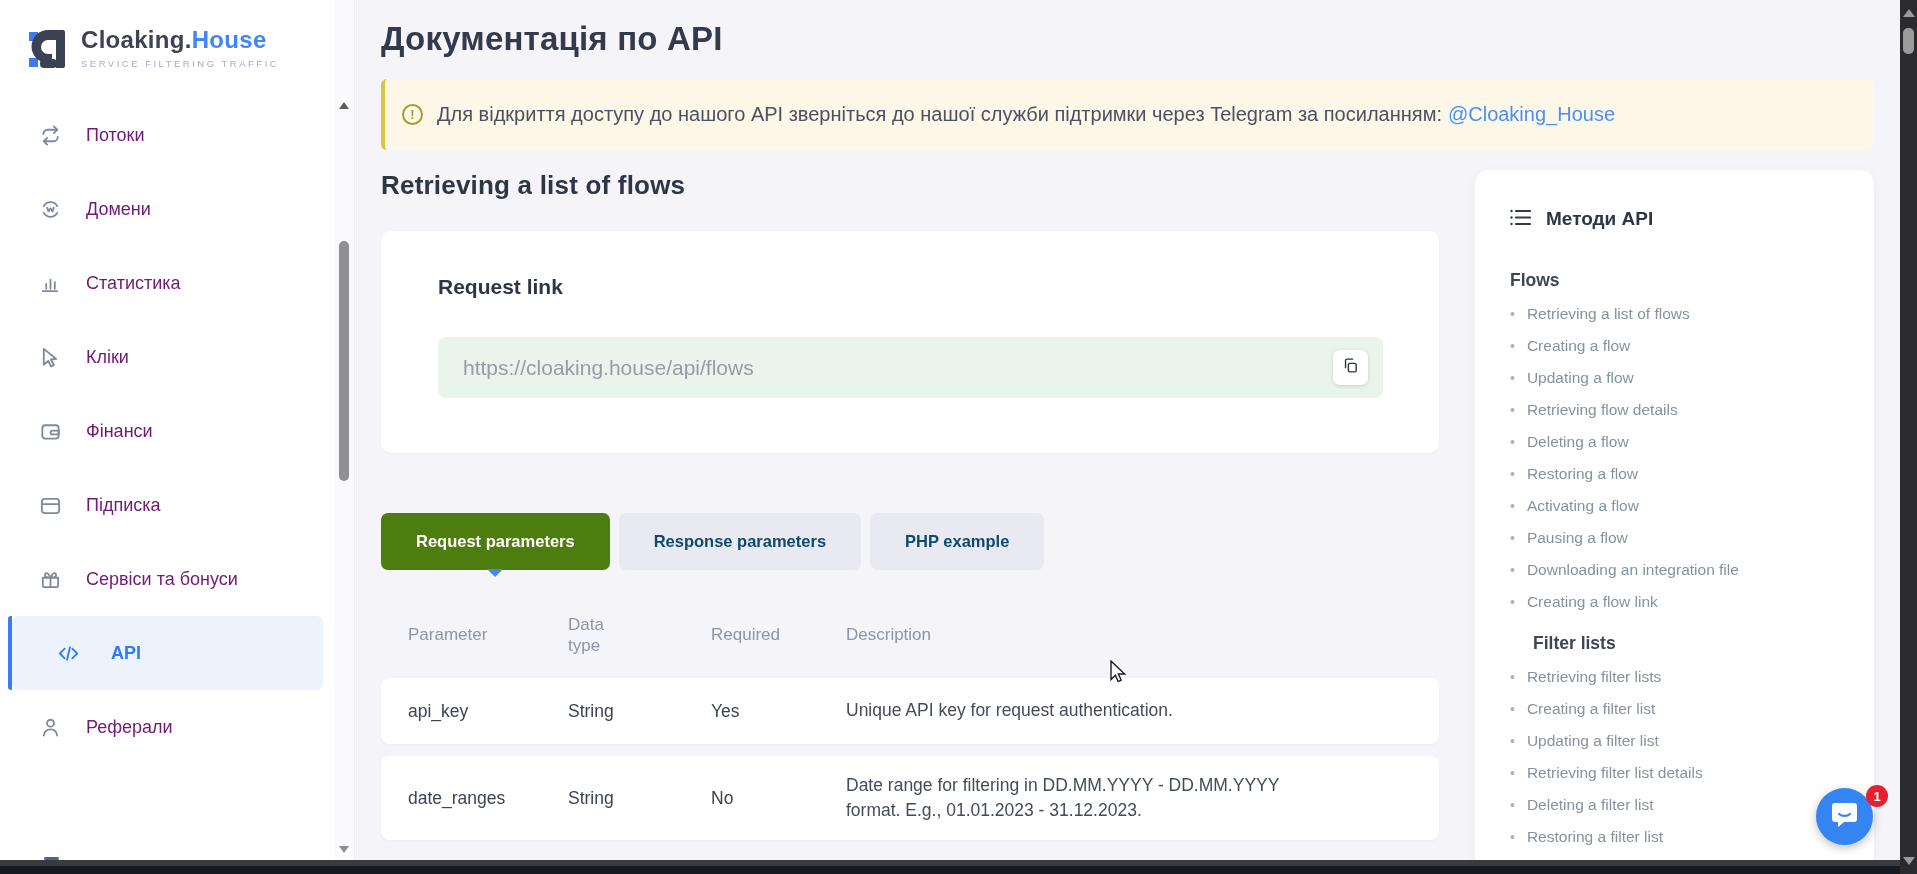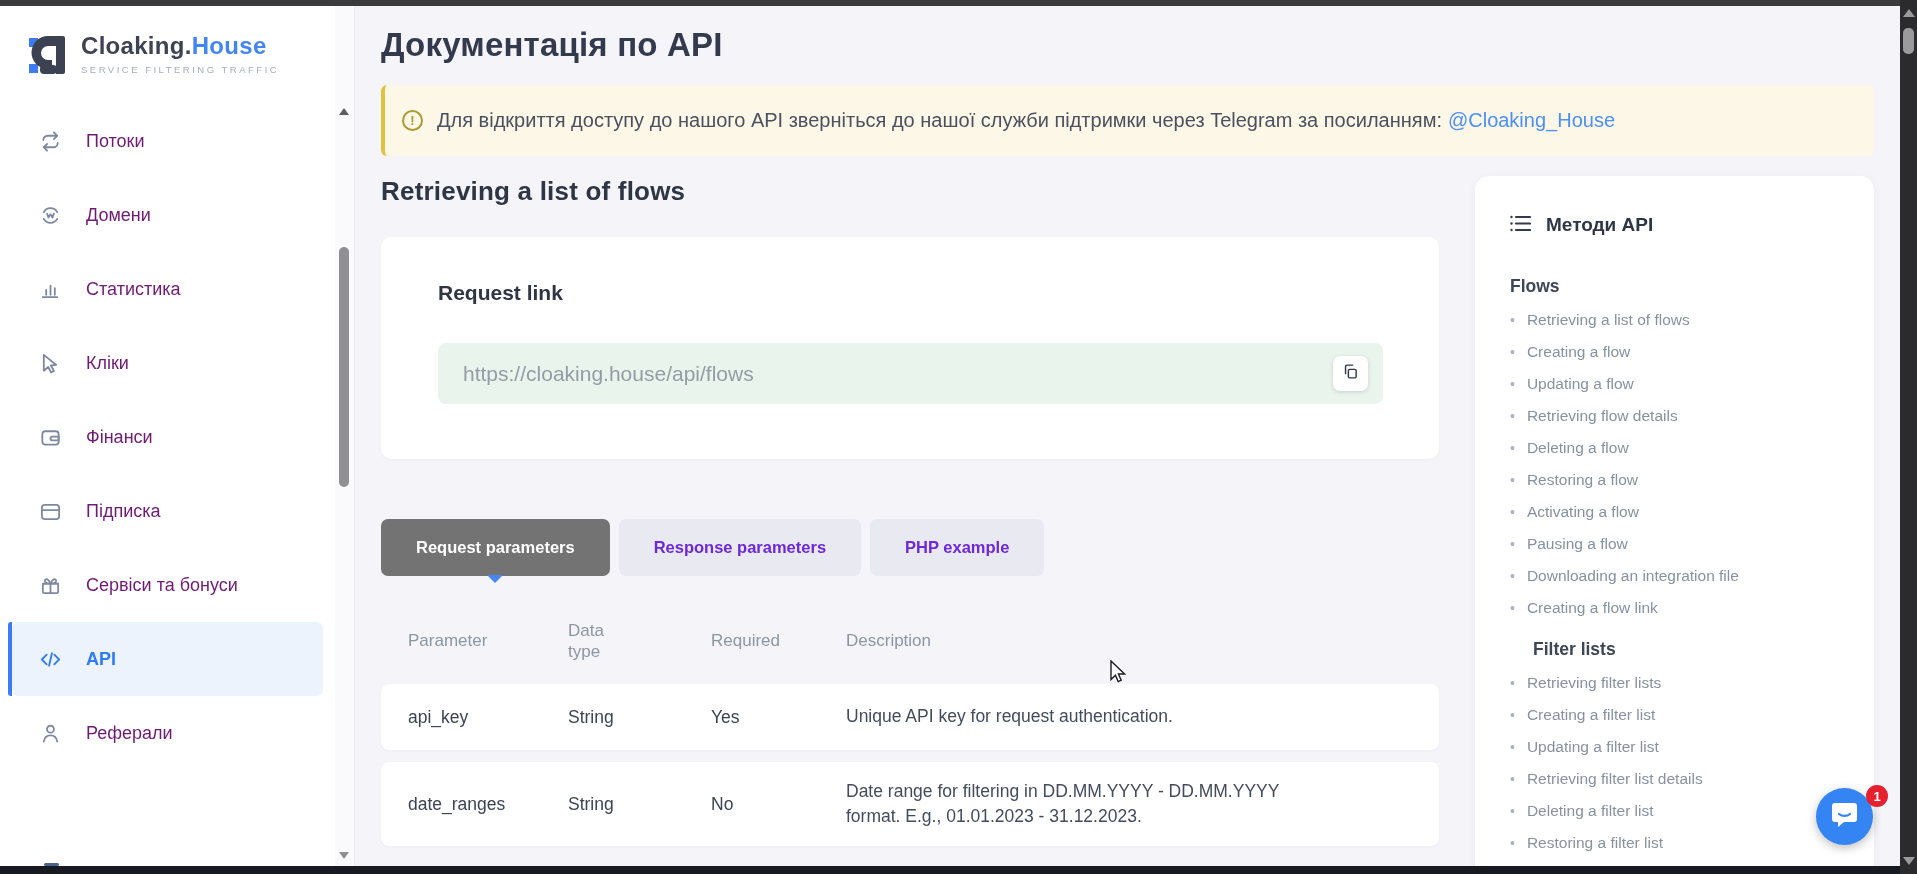--- a/index.html
+++ b/index.html
@@ -8,35 +8,35 @@
 
   
   .bottom-edge { position:absolute; left:0; bottom:0; width:1900px; height:8px; background:#171a20; z-index:50; }
   .browser-scrollbar { position:absolute; right:0; top:0; width:17px; height:874px; background:#2b2b2d; z-index:60; }
   .bs-up, .bs-down { position:absolute; left:3px; width:0; height:0; border-left:6px solid transparent; border-right:6px solid transparent; }
   .bs-up { top:9px; border-bottom:8px solid #9a9a9a; }
   .bs-down { bottom:9px; border-top:8px solid #9a9a9a; }
   .bs-thumb { position:absolute; top:28px; left:3px; width:11px; height:26px; background:#9b9b9b; border-radius:5px; }
 
   
-  .app { position:absolute; top:6px; left:0; width:1900px; height:860px; background:#f4f4f9; overflow:hidden; }
+  .app { position:absolute; top:0; left:0; width:1900px; height:860px; background:#f4f4f9; overflow:hidden; }
 
   
   .sidebar { position:absolute; left:0; top:0; width:355px; height:100%; background:#fff; border-right:1px solid #eaeaf0; }
   .logo-row { display:flex; align-items:flex-start; padding:26px 0 0 26px; }
   .logo-text { margin-left:13px; }
   .logo-title { font-size:24px; font-weight:bold; color:#3e4354; letter-spacing:.3px; }
   .logo-title .accent { color:#4285f4; }
   .logo-subtitle { font-size:9.5px; color:#a6adb8; letter-spacing:2.5px; margin-top:4px; white-space:nowrap; }
 
   .nav { position:absolute; top:98px; left:0; width:323px; }
   .nav-item { height:74px; display:flex; align-items:center; padding-left:38px; color:#701a75; font-size:18px; cursor:pointer; position:relative; }
   .nav-item .nicon { width:24px; height:24px; margin-right:24px; display:flex; align-items:center; justify-content:center; flex:none; }
   .nav-item svg { stroke:#7e89a0; }
-  .nav-item.active { margin-left:12px; padding-left:26px; background:#edf3fd; border-radius:6px; color:#2f7bf6; font-weight:bold; }
+  .nav-item.active { margin-left:12px; padding-left:44px; background:#edf3fd; border-radius:6px; color:#2f7bf6; font-weight:bold;gap:7px; }
   .nav-item.active svg { stroke:#2f7bf6; }
   .nav-item.active::before { content:""; position:absolute; left:-4px; top:0; bottom:0; width:4px; background:#3b7cf5; border-radius:3px 0 0 3px; }
   .partial-icon { position:absolute; left:44px; top:857px; width:15px; height:3px; background:#4a6390; border-radius:2px; }
 
   
   .side-scrollbar { position:absolute; top:0; right:1px; width:18px; height:100%; background:#fafafc; }
   .ss-up, .ss-down { position:absolute; left:4px; width:0; height:0; border-left:5px solid transparent; border-right:5px solid transparent; }
   .ss-up { top:102px; border-bottom:7px solid #5c5c60; }
   .ss-down { top:846px; border-top:7px solid #8e8e92; }
   .ss-thumb { position:absolute; top:241px; left:4px; width:10px; height:240px; background:#8f8f94; border-radius:5px; }
@@ -54,22 +54,22 @@
   .left-col { width:1058px; flex:none; }
   .section-title { font-size:26px; font-weight:bold; color:#2e3646; letter-spacing:.2px; }
 
   .request-card { margin-top:30px; height:222px; background:#fff; border-radius:10px; position:relative; box-shadow:0 1px 3px rgba(40,50,80,.04); }
   .request-card h3 { position:absolute; left:57px; top:44px; font-size:21px; font-weight:bold; color:#2e3646; }
   .url-field { position:absolute; left:57px; top:106px; width:945px; height:61px; background:#e9f4ec; border-radius:8px; }
   .url-text { line-height:61px; padding-left:25px; color:#959ca6; font-size:21px; }
   .copy-btn { position:absolute; right:15px; top:13px; width:35px; height:35px; background:#fff; border-radius:7px; box-shadow:0 1px 4px rgba(0,0,0,.15); display:flex; align-items:center; justify-content:center; cursor:pointer; }
 
   .tabs { margin-top:60px; display:flex; gap:9px; }
-  .tab { height:57px; display:flex; align-items:center; padding:0 35px; background:#e9eaf1; border-radius:7px; color:#6d28d9; font-size:16.5px; font-weight:bold; cursor:pointer; position:relative; }
-  .tab.active { background:#737373; color:#fff; }
+  .tab { height:57px; display:flex; align-items:center; padding:0 35px; background:#e9eaf1; border-radius:7px; color:#0c4a6e; font-size:16.5px; font-weight:bold; cursor:pointer; position:relative; }
+  .tab.active { background:#4d7c0f; color:#fff; }
   .tab.active::after { content:""; position:absolute; left:50%; bottom:-7px; margin-left:-8px; border-left:8px solid transparent; border-right:8px solid transparent; border-top:8px solid #4687f1; }
 
   .tgrid { display:grid; grid-template-columns:160px 143px 135px 1fr; padding-left:27px; align-items:center; }
   .table-head { margin-top:40px; min-height:50px; color:#8d96a4; font-size:17px; }
   .th-narrow { display:inline-block; width:54px; line-height:1.25; }
   .trow { background:#fff; border-radius:8px; color:#3c4354; font-size:17.5px; box-shadow:0 1px 3px rgba(40,50,80,.04); }
   .trow.r1 { margin-top:18px; height:66px; }
   .trow.r2 { margin-top:12px; height:84px; }
   .td-desc { max-width:480px; line-height:1.45; color:#434b5c; }
 

